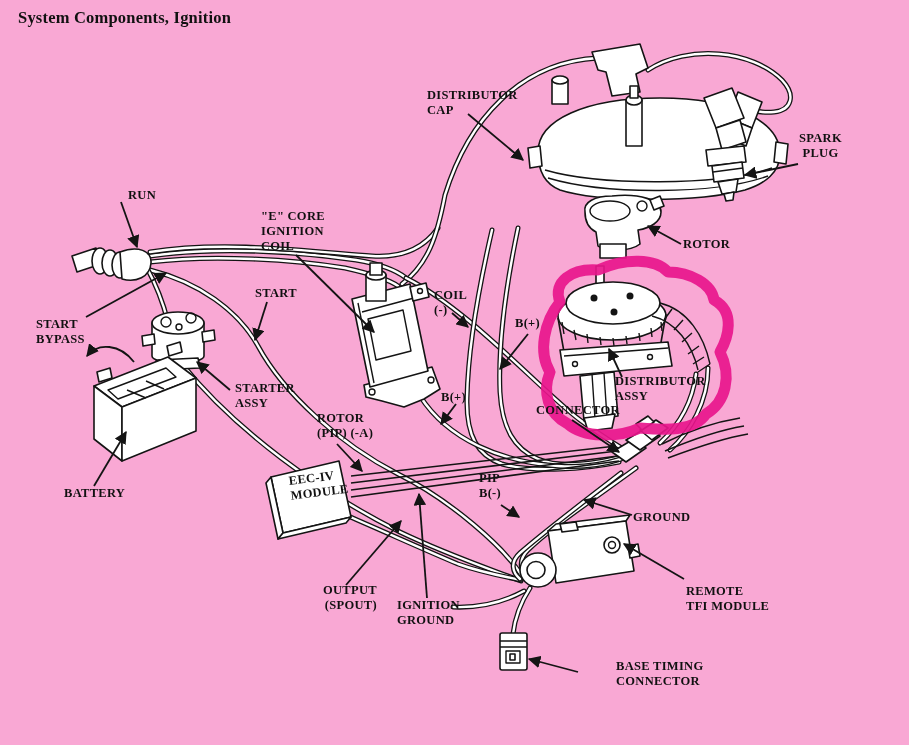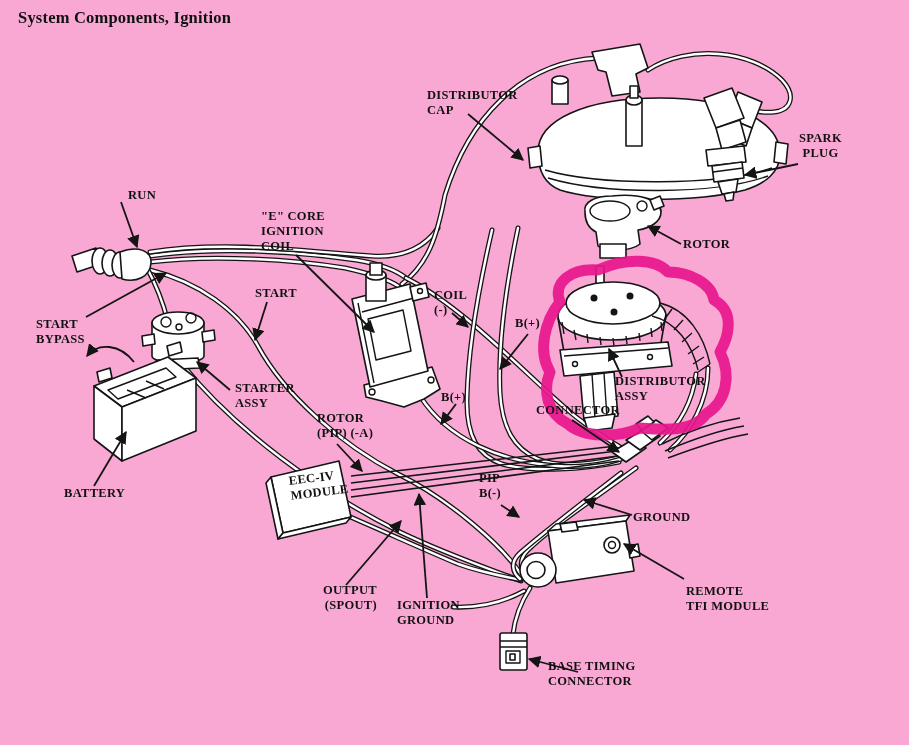--- a/index.html
+++ b/index.html
@@ -279,16 +279,16 @@
       <div class="lbl" style="left: 317px; top: 411px;">ROTOR
 (PIP) (-A)</div>
       <div class="lbl" style="left: 288px; top: 474px; transform: rotate(-7deg);">EEC-IV
 MODULE</div>
       <div class="lbl" style="left: 323px; top: 583px; text-align: right;">OUTPUT
 (SPOUT)</div>
       <div class="lbl" style="left: 397px; top: 598px;">IGNITION
 GROUND</div>
       <div class="lbl" style="left: 686px; top: 568px; margin-top: 16px;">REMOTE
 TFI MODULE</div>
-      <div class="lbl" style="left: 548px; top: 659px;">BASE TIMING
+      <div class="lbl" style="left: 616px; top: 659px;">BASE TIMING
 CONNECTOR</div>
     </div>
 </div>
 
 </body></html>

